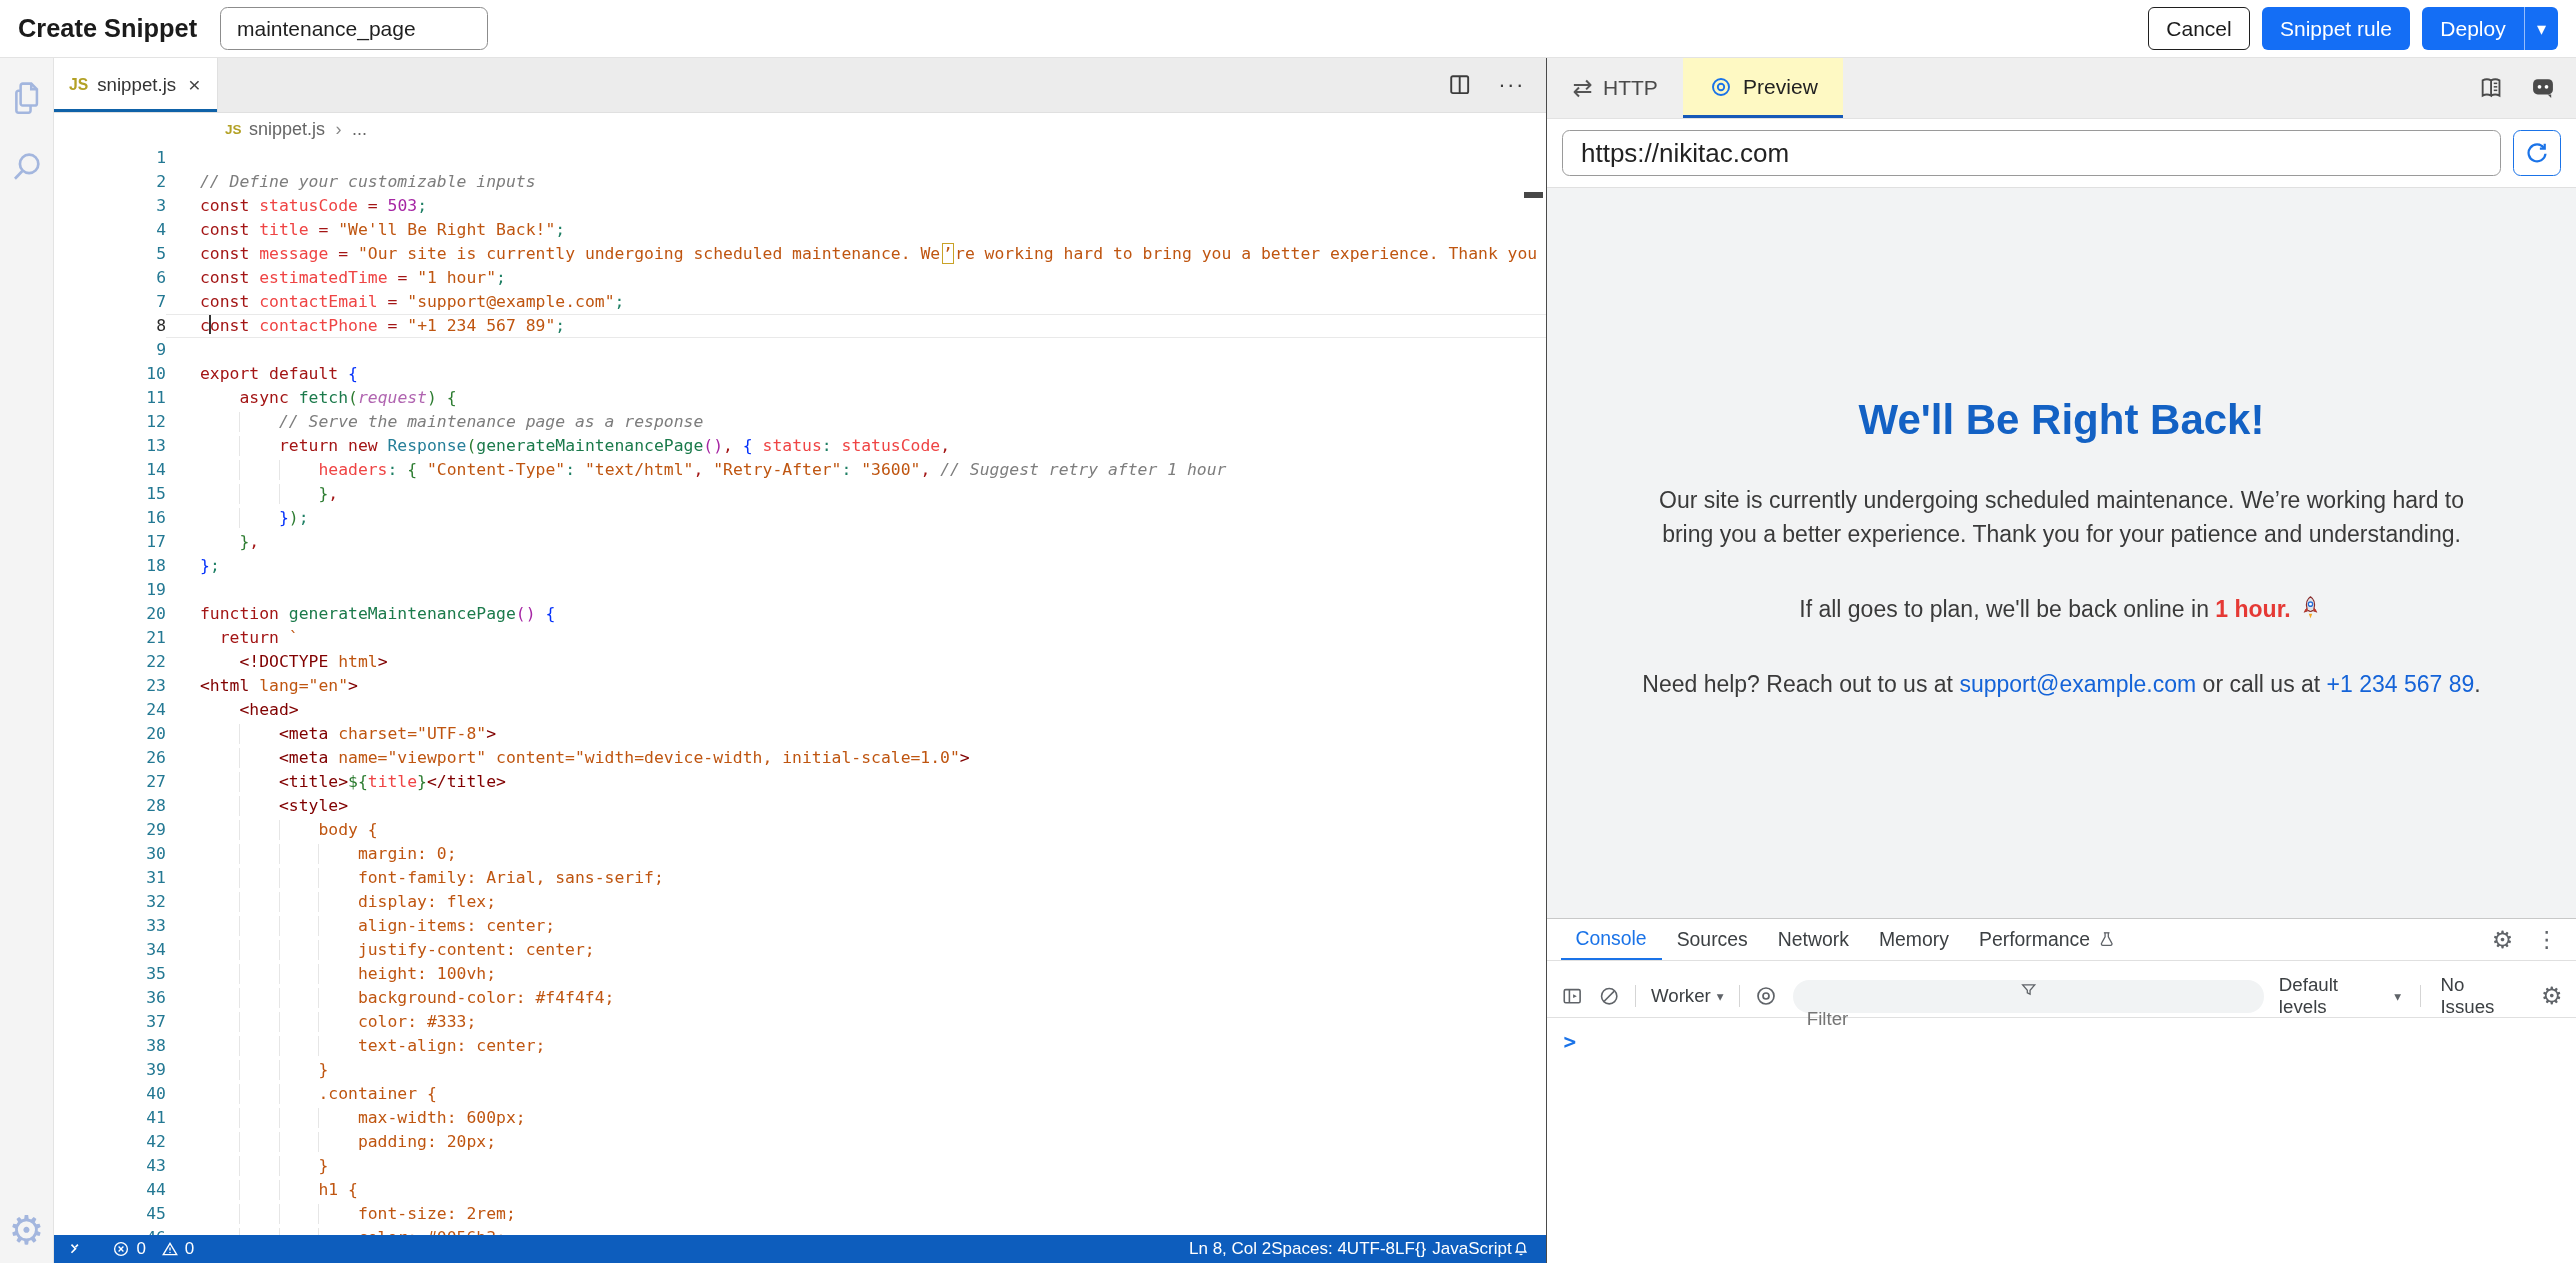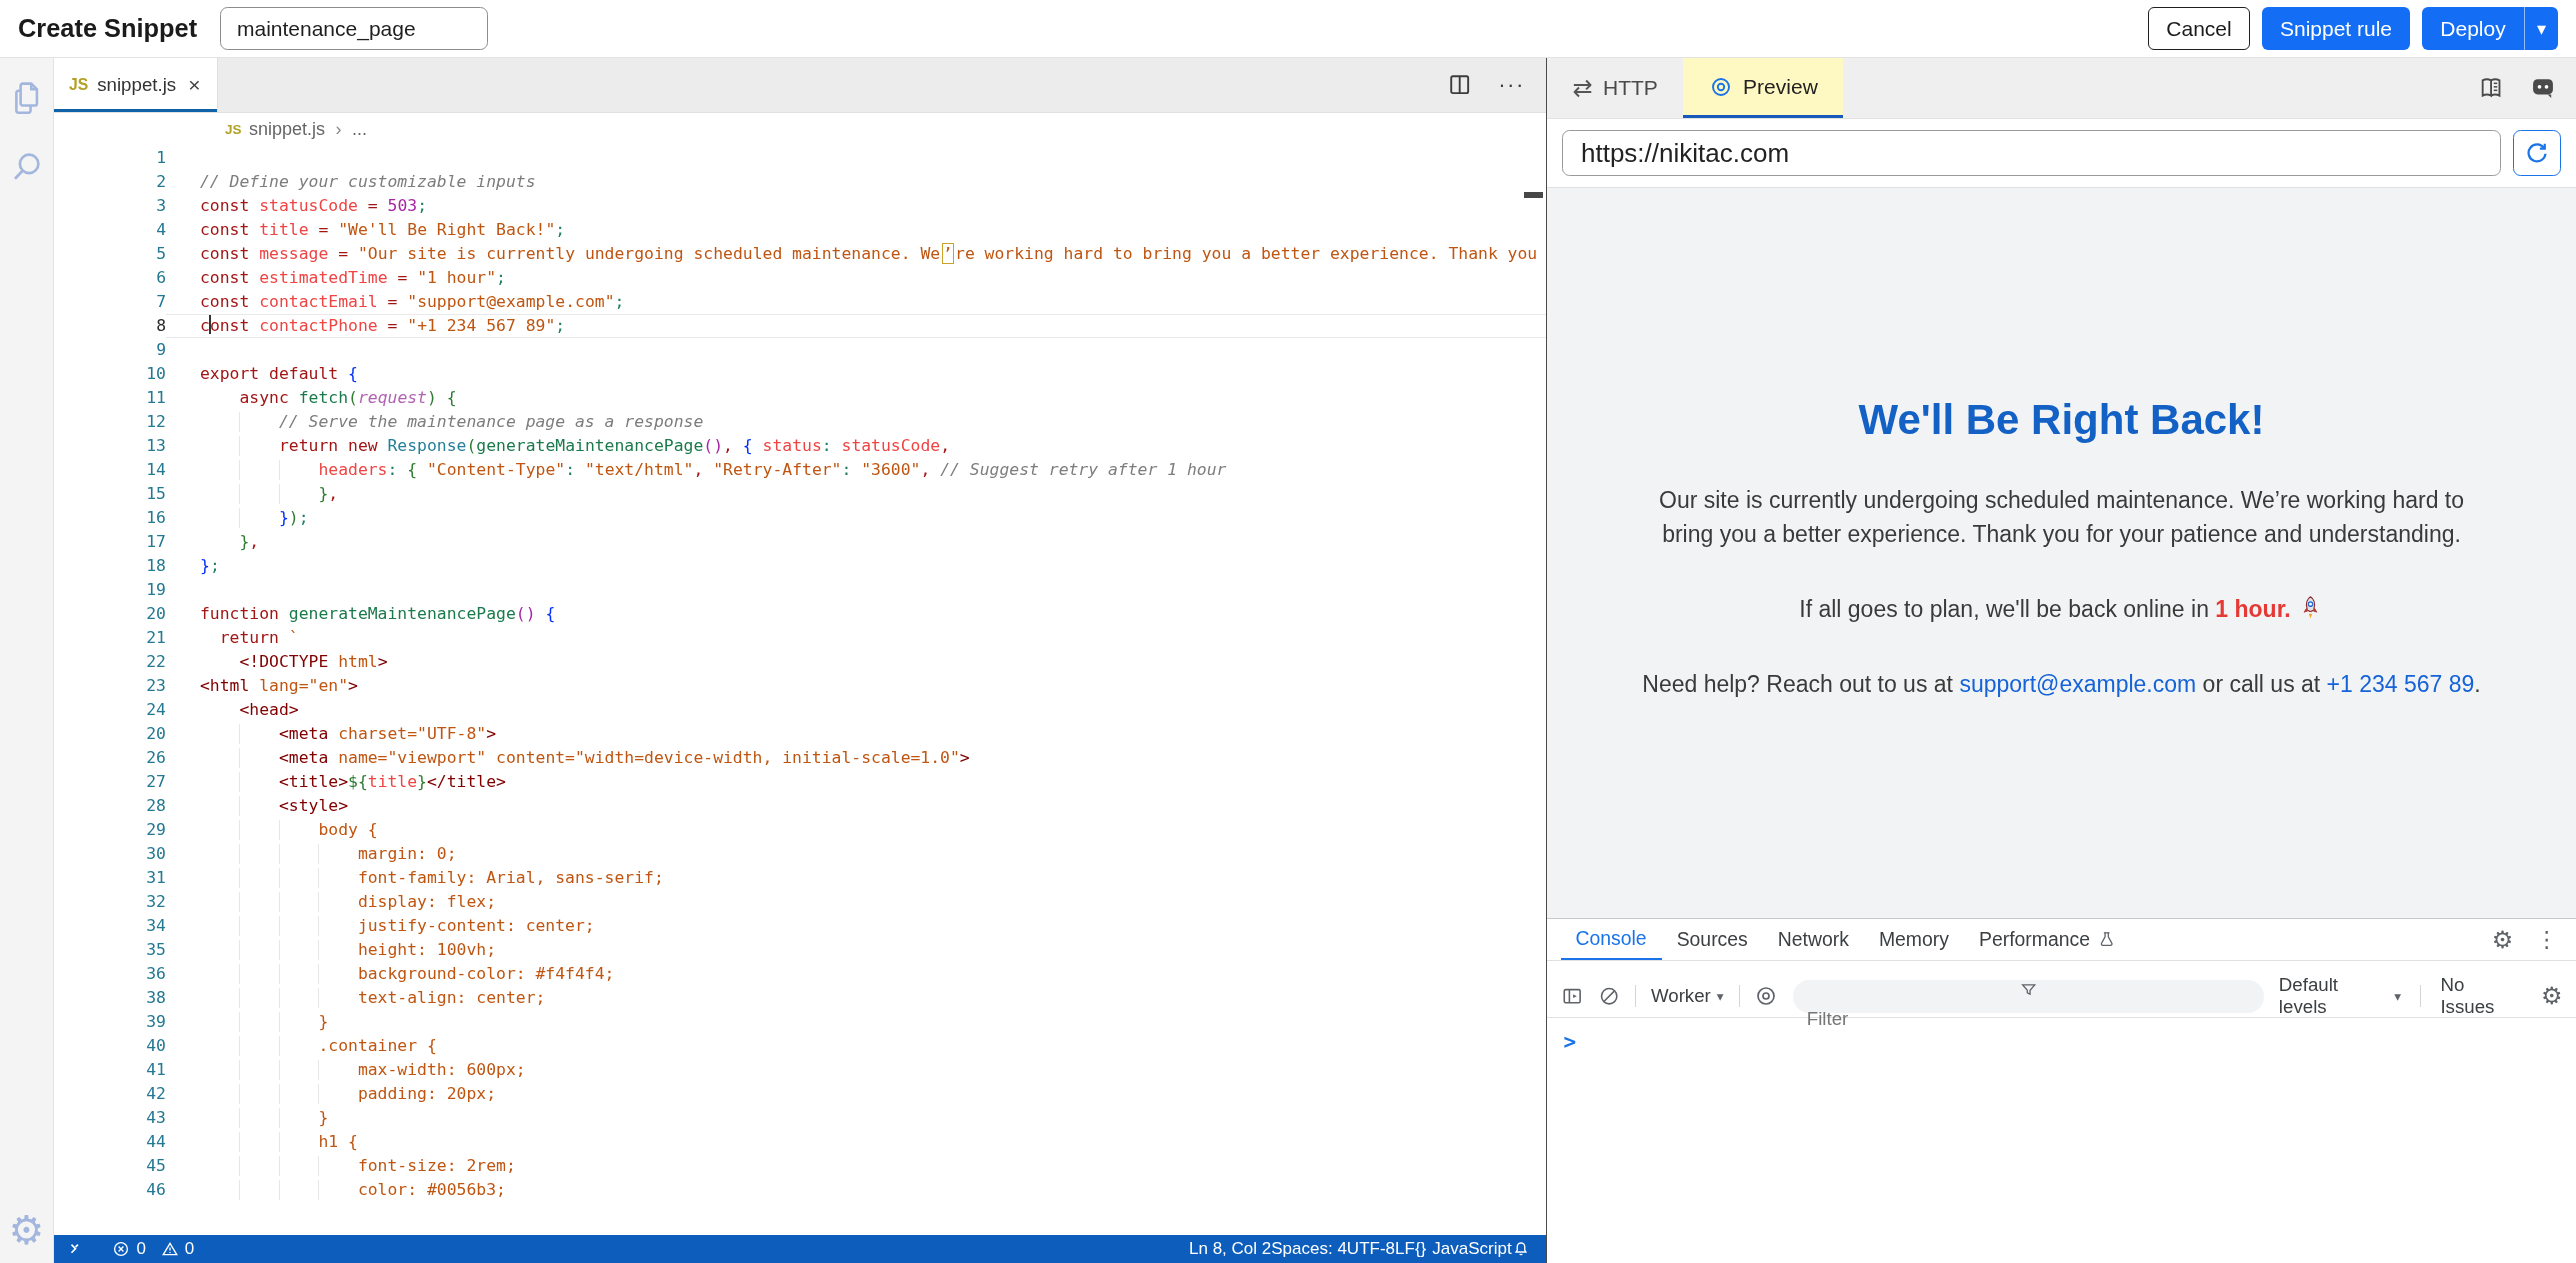--- a/index.html
+++ b/index.html
@@ -311,30 +311,38 @@
             </div>
             <div class="cl-row">
               <span class="gut">31</span>
               <span class="codewrap"><span class="g"></span><span class="g"></span><span class="g"></span><span class="g"></span><span class="tk-s">font-family: Arial, sans-serif;</span></span>
             </div>
             <div class="cl-row">
               <span class="gut">32</span>
               <span class="codewrap"><span class="g"></span><span class="g"></span><span class="g"></span><span class="g"></span><span class="tk-s">display: flex;</span></span>
             </div>
             <div class="cl-row">
+              <span class="gut">33</span>
+              <span class="codewrap"><span class="g"></span><span class="g"></span><span class="g"></span><span class="g"></span><span class="tk-s">align-items: center;</span></span>
+            </div>
+            <div class="cl-row">
               <span class="gut">34</span>
               <span class="codewrap"><span class="g"></span><span class="g"></span><span class="g"></span><span class="g"></span><span class="tk-s">justify-content: center;</span></span>
             </div>
             <div class="cl-row">
               <span class="gut">35</span>
               <span class="codewrap"><span class="g"></span><span class="g"></span><span class="g"></span><span class="g"></span><span class="tk-s">height: 100vh;</span></span>
             </div>
             <div class="cl-row">
               <span class="gut">36</span>
               <span class="codewrap"><span class="g"></span><span class="g"></span><span class="g"></span><span class="g"></span><span class="tk-s">background-color: #f4f4f4;</span></span>
+            </div>
+            <div class="cl-row">
+              <span class="gut">37</span>
+              <span class="codewrap"><span class="g"></span><span class="g"></span><span class="g"></span><span class="g"></span><span class="tk-s">color: #333;</span></span>
             </div>
             <div class="cl-row">
               <span class="gut">38</span>
               <span class="codewrap"><span class="g"></span><span class="g"></span><span class="g"></span><span class="g"></span><span class="tk-s">text-align: center;</span></span>
             </div>
             <div class="cl-row">
               <span class="gut">39</span>
               <span class="codewrap"><span class="g"></span><span class="g"></span><span class="g"></span><span class="tk-s">}</span></span>
             </div>
             <div class="cl-row">

